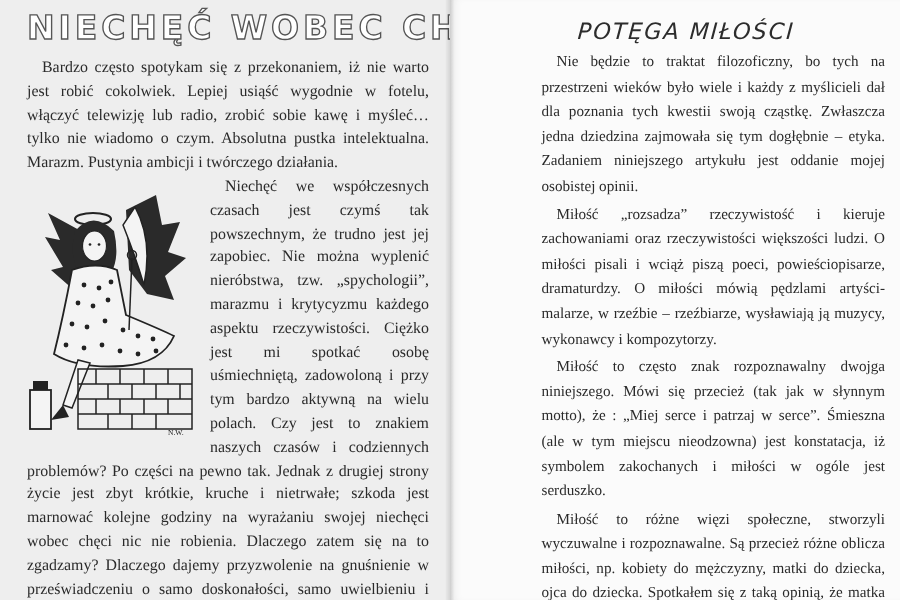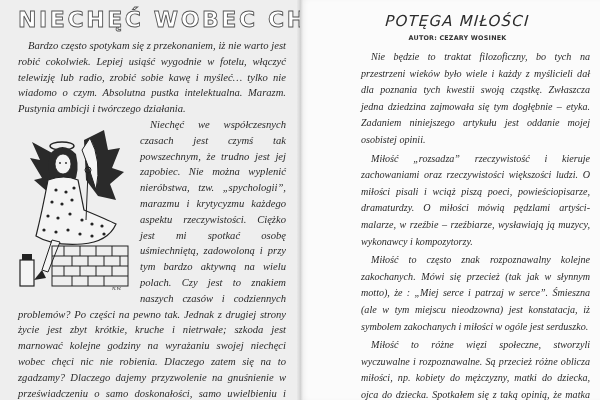--- a/index.html
+++ b/index.html
@@ -39,21 +39,21 @@
     line-height: 24px;
     white-space: nowrap;
   }
 
   .text {
     font-size: 10.6px;
     line-height: 15.8px;
     text-align: justify;
     margin: 0;
   }
-  .text p { margin: 0; text-indent: 10px; font-style: italic; }
+  .text p { margin: 0; text-indent: 10px; }
 
   .illustration {
     float: left;
     width: 120px; height: 172px;
     margin: 3px 8px 0 -6px;
     shape-outside: margin-box;
   }
 
   
   .title-right {
@@ -161,25 +161,24 @@
           <rect x="10" y="134" width="10" height="6" fill="#222"></rect>
           <text x="100" y="170" font-size="5" fill="#222" font-family="Liberation Serif, serif">N.W.</text>
         </svg><span>Niechęć we współczesnych czasach jest czymś tak powszechnym, że trudno jest jej zapobiec. Nie można wyplenić nieróbstwa, tzw. „spychologii”, marazmu i krytycyzmu każdego aspektu rzeczywistości. Ciężko jest mi spotkać osobę uśmiechniętą, zadowoloną i przy tym bardzo aktywną na wielu polach. Czy jest to znakiem naszych czasów i codziennych problemów? Po części na pewno tak. Jednak z drugiej strony życie jest zbyt krótkie, kruche i nietrwałe; szkoda jest marnować kolejne godziny na wyrażaniu swojej niechęci wobec chęci nic nie robienia. Dlaczego zatem się na to zgadzamy? Dlaczego dajemy przyzwolenie na gnuśnienie w przeświadczeniu o samo doskonałości, samo uwielbieniu i samo przeświadczeniu, że jestem „królem świat”? Czy naprawdę nikt nie dostrzega w sobie i wokół siebie letargu, zgryzoty i braku akceptacji drugiej osoby? Nie łudźmy się, uwielbiamy oceniać i krytykować innych, każdy to robi. Tylko najpierw należy zacząć od siebie – pokazać światu, że oto ja mogę, ja chcę i przede wszystkim – JA ZROBIĘ!</span>
       </p>
 
     </div>
   </div>
 
   <div class="page page-right">
     <div class="title-right">POTĘGA MIŁOŚCI</div>
-    <div class="author">AUTOR: CEZARY WOSINEK</div>
 
     <div class="text">
       <p>Nie będzie to traktat filozoficzny, bo tych na przestrzeni wieków było wiele i każdy z myślicieli dał dla poznania tych kwestii swoją cząstkę. Zwłaszcza jedna dziedzina zajmowała się tym dogłębnie – etyka. Zadaniem niniejszego artykułu jest oddanie mojej osobistej opinii.</p>
       <p>Miłość „rozsadza” rzeczywistość i kieruje zachowaniami oraz rzeczywistości większości ludzi. O miłości pisali i wciąż piszą poeci, powieściopisarze, dramaturdzy. O miłości mówią pędzlami artyści-malarze, w rzeźbie – rzeźbiarze, wysławiają ją muzycy, wykonawcy i kompozytorzy.</p>
-      <p>Miłość to często znak rozpoznawalny kolejne zakochanych. Mówi się przecież (tak jak w słynnym motto), że : „Miej serce i patrzaj w serce”. Śmieszna (ale w tym miejscu nieodzowna) jest konstatacja, iż symbolem zakochanych i miłości w ogóle jest serduszko.</p>
+      <p>Miłość to często znak rozpoznawalny dwojga niniejszego. Mówi się przecież (tak jak w słynnym motto), że : „Miej serce i patrzaj w serce”. Śmieszna (ale w tym miejscu nieodzowna) jest konstatacja, iż symbolem zakochanych i miłości w ogóle jest serduszko.</p>
       <p>Miłość to różne więzi społeczne, stworzyli wyczuwalne i rozpoznawalne. Są przecież różne oblicza miłości, np. kobiety do mężczyzny, matki do dziecka, ojca do dziecka. Spotkałem się z taką opinią, że matka kocha dziecko bezwarunkowo, a ojciec kocha dziecko za coś. Czy to prawda? Nie wiem.</p>
       <p>Miłość jest motorem trwania i rozwoju świata. Bogowie stworzyli świat z chaosu, z miłości do człowieka i całej ludzkości. Podobnie jest z dwojgiem zakochanych, którzy stają się z własnej, nieprzymuszonej woli rodzicami. Dziecko ich łączy, spaja związek (poza atawistycznym dążeniem do przedłużenia gatunku). Zakochani przeglądają się w twarzach swoich dzieci, bo wiedzą, że przez ich podobieństwo są one namacalnym i wiernym urzeczywistnieniem związku. Ale przemyśla i uświadamia dla każdego rozpoznawanego</p>
     </div>
   </div>
 
   <div class="fold"></div>
 </div>
 
 </body></html>

